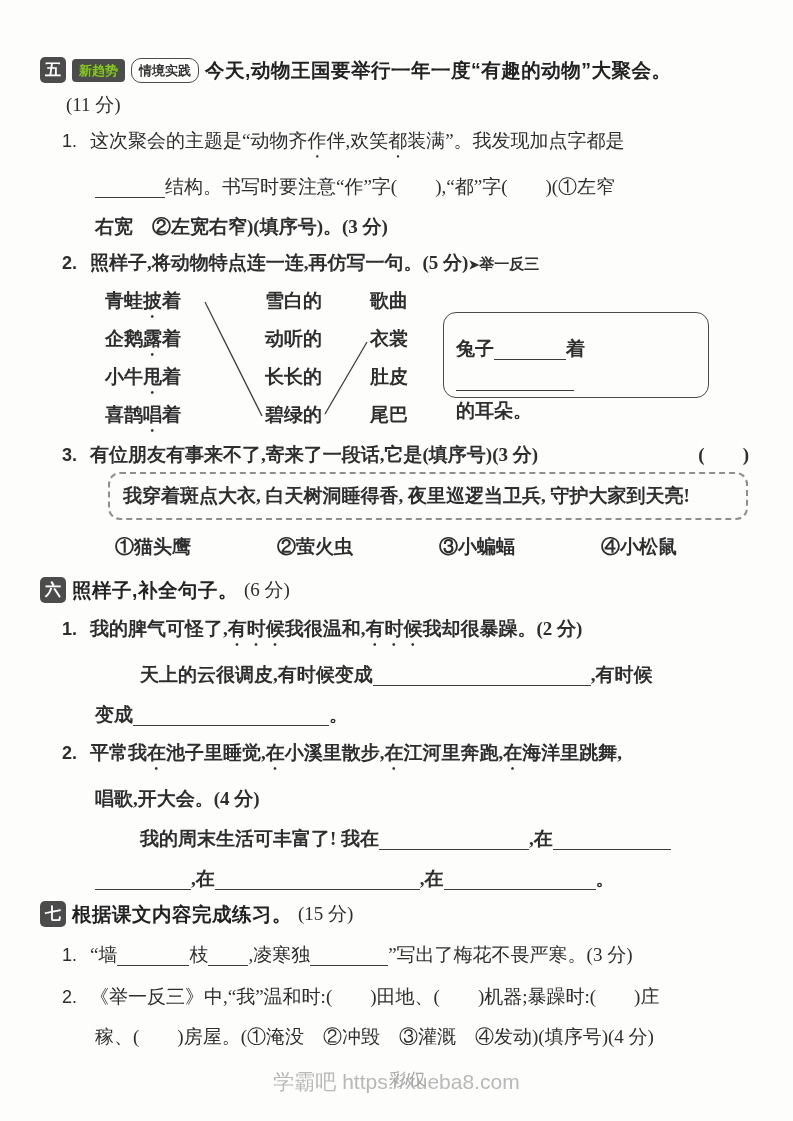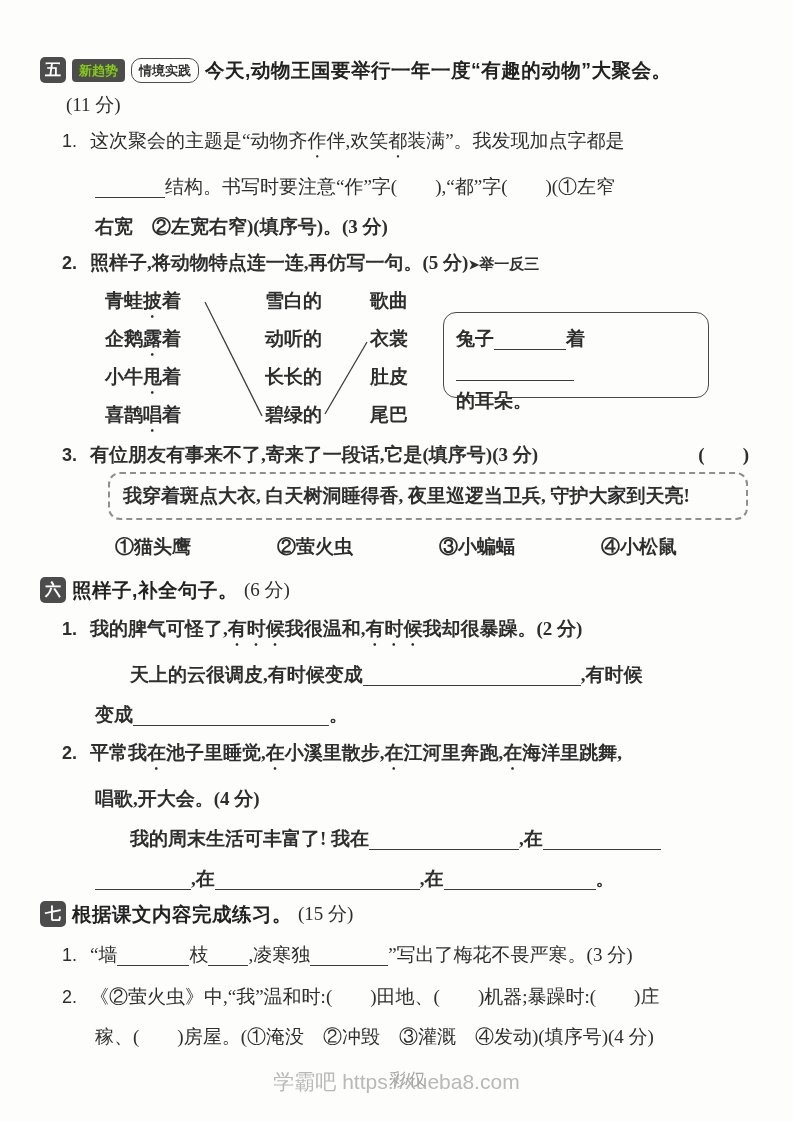--- a/index.html
+++ b/index.html
@@ -52,21 +52,21 @@
   
   .item { position: relative; padding-left: 28px; margin-left: 22px; }
   .item .qnum {
     position: absolute; left: 0; top: 0;
     line-height: 30px;
     font-family: "Liberation Sans", "DejaVu Sans", sans-serif;
     font-size: 18px;
   }
   .l { line-height: 30px; margin-bottom: 10px; white-space: pre-wrap; }
   .ind5 { margin-left: 5px; }
-  .ind50 { margin-left: 40px; }
+  .ind50 { margin-left: 50px; }
 
   
   .emdot {
     -webkit-text-emphasis: filled dot #2e2e2e;
     -webkit-text-emphasis-position: under right;
     text-emphasis: filled dot #2e2e2e;
     text-emphasis-position: under right;
   }
 
   
@@ -83,21 +83,21 @@
   .mcol.c1 { left: 0; }
   .mcol.c2 { left: 160px; }
   .mcol.c3 { left: 265px; }
   .mrow { height: 38px; line-height: 26px; white-space: pre; }
   .mlines { position: absolute; left: 0; top: 0; }
   .abox {
     position: absolute; left: 338px; top: 24px;
     width: 266px; height: 86px;
     border: 1.6px solid #4a4a4a;
     border-radius: 13px;
-    padding: 10px 12px;
+    padding: 20px 12px;
     line-height: 31px;
     white-space: pre-wrap;
   }
 
   
   .flexline { display: flex; justify-content: space-between; }
   .qbox {
     width: 640px;
     margin: 2px 0 12px 18px;
     border: 2px dashed #8f8f8f;
@@ -226,21 +226,21 @@
       <span class="sec-points">(15 分)</span>
     </div>
 
     <div class="item">
       <span class="qnum">1.</span>
       <div class="l mb2"><span>“墙</span><span class="blank" style="width:72px"></span><span>枝</span><span class="blank" style="width:40px"></span><span>,凌寒独</span><span class="blank" style="width:78px"></span><span>”写出了梅花不畏严寒。(3 分)</span></div>
     </div>
 
     <div class="item mt12">
       <span class="qnum">2.</span>
-      <div class="l">《②萤火虫》中,“我”温和时:(　　)田地、(　　)机器;暴躁时:(　　)庄</div>
+      <div class="l">《举一反三》中,“我”温和时:(　　)田地、(　　)机器;暴躁时:(　　)庄</div>
       <div class="l ind5">稼、(　　)房屋。(①淹没　②冲毁　③灌溉　④发动)(填序号)(4 分)</div>
     </div>
   </section>
 
   <div class="watermark">
     <span class="wm-inner"><span>学霸吧 https://xueba8.com</span><span class="wm-overlay">彩/仅</span></span>
   </div>
 
 </div>
 

